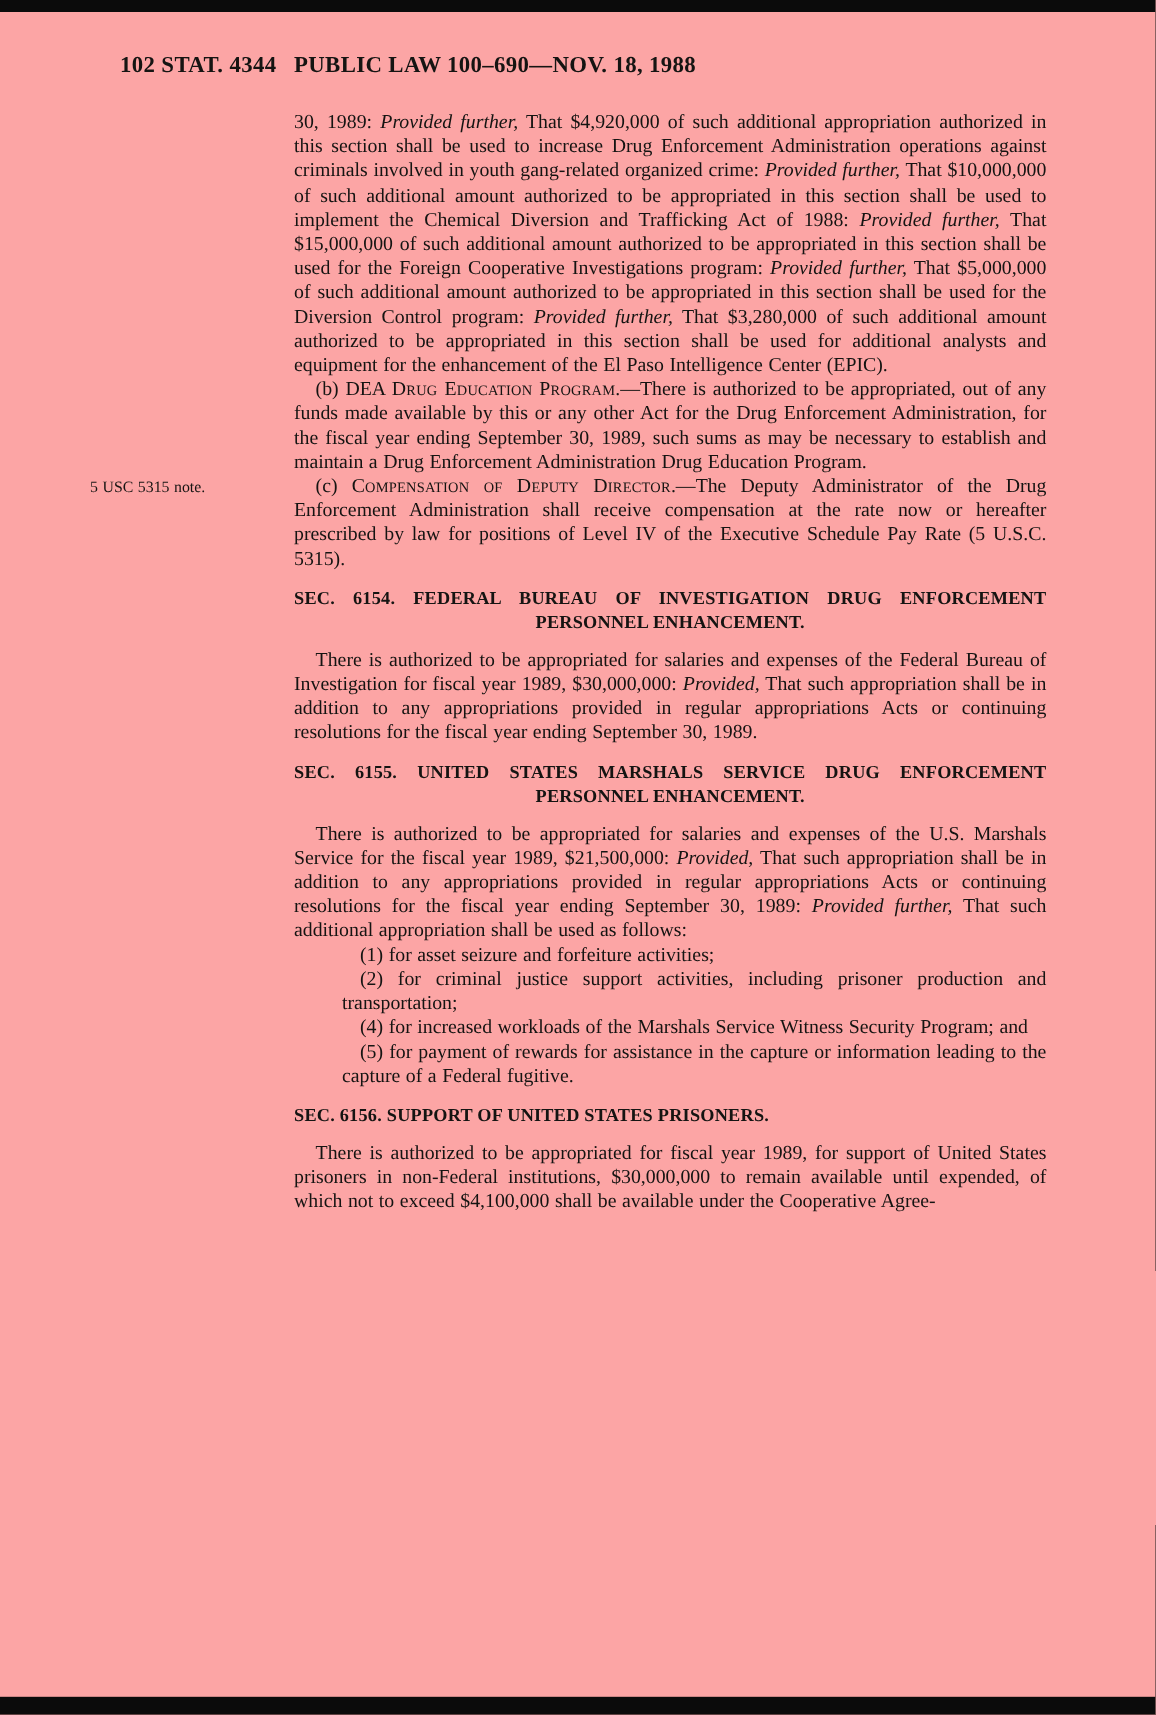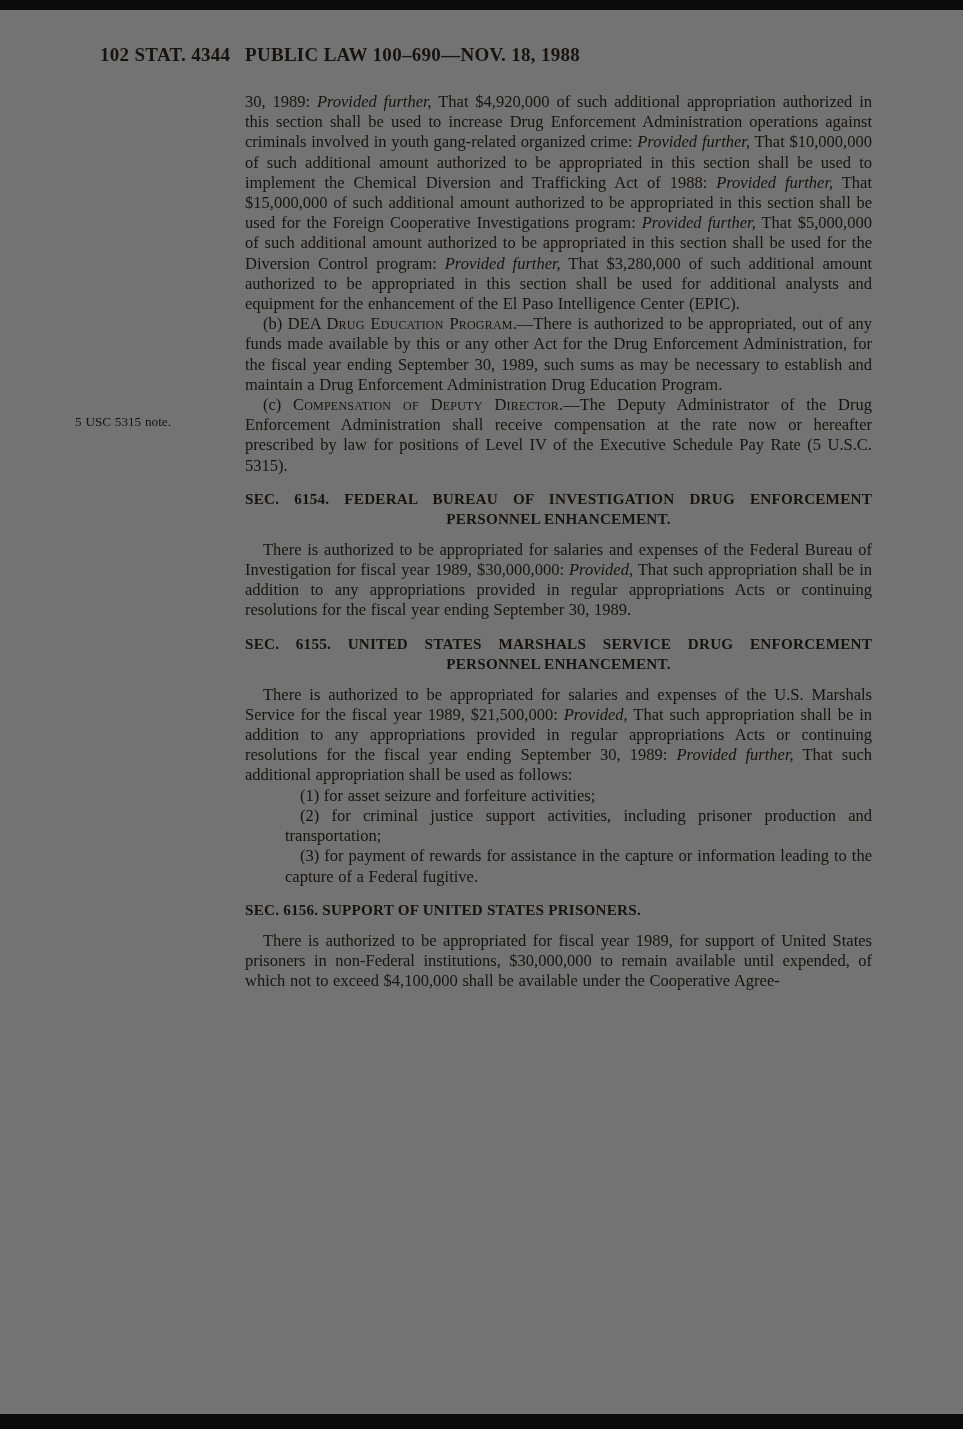--- a/index.html
+++ b/index.html
@@ -4,21 +4,21 @@
 <style>
   html, body {
     margin: 0;
     padding: 0;
     background: #2a2a2a;
   }
   .page {
     position: relative;
     width: 963px;
     height: 1429px;
-    background: #737373;
+    background: #fca5a5;
     overflow: hidden;
     font-family: "Liberation Serif", "DejaVu Serif", serif;
     color: #151412;
   }
   .scan-bar-top {
     position: absolute;
     top: 0; left: 0; right: 0;
     height: 10px;
     background: #0b0b0b;
   }
@@ -96,21 +96,20 @@
     top: 3px;
     width: 160px;
     font-size: 13.2px;
     line-height: 16px;
     text-align: left;
     text-indent: 0;
     font-style: normal;
     font-variant: normal;
     font-weight: normal;
     white-space: nowrap;
-    margin-top: 16px;
   }
 </style>
 </head>
 <body>
 
 <div class="page">
   <div class="scan-bar-top"></div>
 
   <div class="page-header">
     <div class="header-left">102 STAT. 4344</div>
@@ -126,21 +125,22 @@
         <div class="h-line rest">PERSONNEL ENHANCEMENT.</div>
       </div>
       <p class="para indent"><span>There is authorized to be appropriated for salaries and expenses of the Federal Bureau of Investigation for fiscal year 1989, $30,000,000: </span><span class="run-i">Provided,</span><span> That such appropriation shall be in addition to any appropriations provided in regular appropriations Acts or continuing resolutions for the fiscal year ending September 30, 1989.</span></p>
       <div class="sec-heading">
         <div class="h-line first">SEC. 6155. UNITED STATES MARSHALS SERVICE DRUG ENFORCEMENT</div>
         <div class="h-line rest">PERSONNEL ENHANCEMENT.</div>
       </div>
       <p class="para indent"><span>There is authorized to be appropriated for salaries and expenses of the U.S. Marshals Service for the fiscal year 1989, $21,500,000: </span><span class="run-i">Provided,</span><span> That such appropriation shall be in addition to any appropriations provided in regular appropriations Acts or continuing resolutions for the fiscal year ending September 30, 1989: </span><span class="run-i">Provided further,</span><span> That such additional appropriation shall be used as follows:</span></p>
       <p class="para list-item"><span>(1) for asset seizure and forfeiture activities;</span></p>
       <p class="para list-item"><span>(2) for criminal justice support activities, including prisoner production and transportation;</span></p>
-      <p class="para list-item"><span>(3) for payment of rewards for assistance in the capture or information leading to the capture of a Federal fugitive.</span></p>
+      <p class="para list-item"><span>(4) for increased workloads of the Marshals Service Witness Security Program; and</span></p>
+      <p class="para list-item"><span>(5) for payment of rewards for assistance in the capture or information leading to the capture of a Federal fugitive.</span></p>
       <div class="sec-heading">
         <div class="h-line left">SEC. 6156. SUPPORT OF UNITED STATES PRISONERS.</div>
       </div>
       <p class="para indent"><span>There is authorized to be appropriated for fiscal year 1989, for support of United States prisoners in non-Federal institutions, $30,000,000 to remain available until expended, of which not to exceed $4,100,000 shall be available under the Cooperative Agree-</span></p>
     </div>
 
   <div class="scan-bar-bottom"></div>
 </div>
 
 </body></html>

